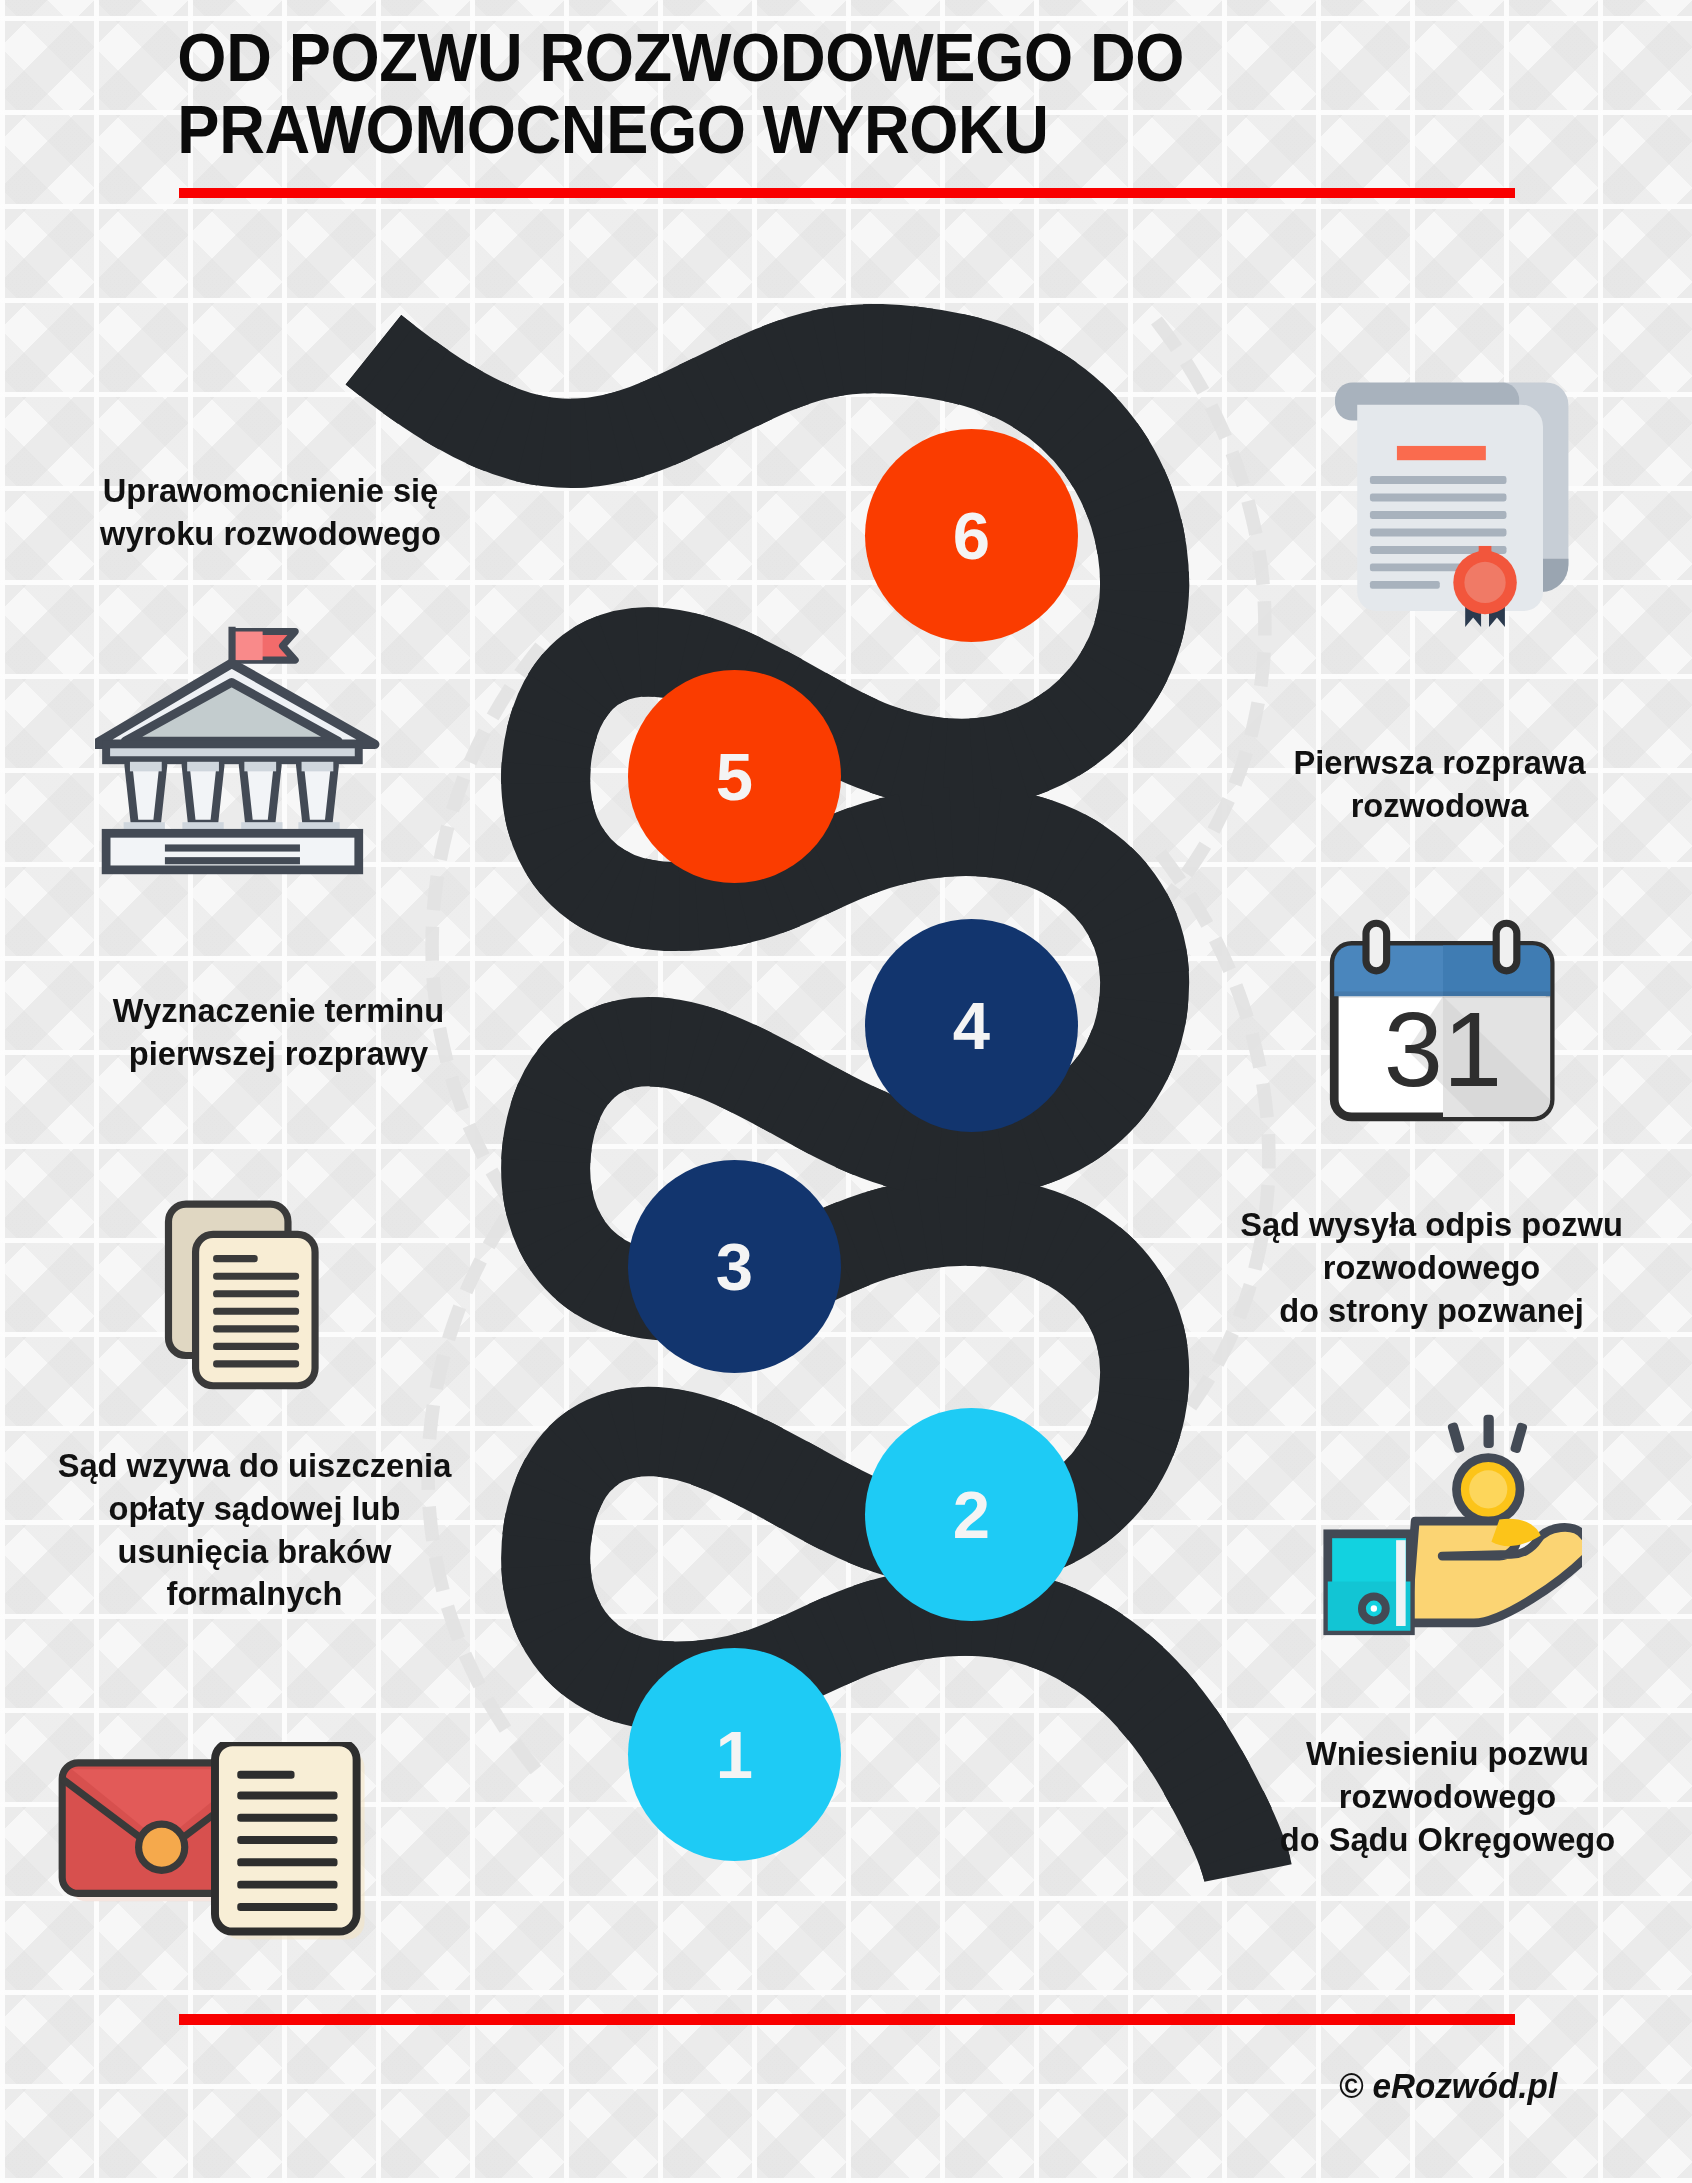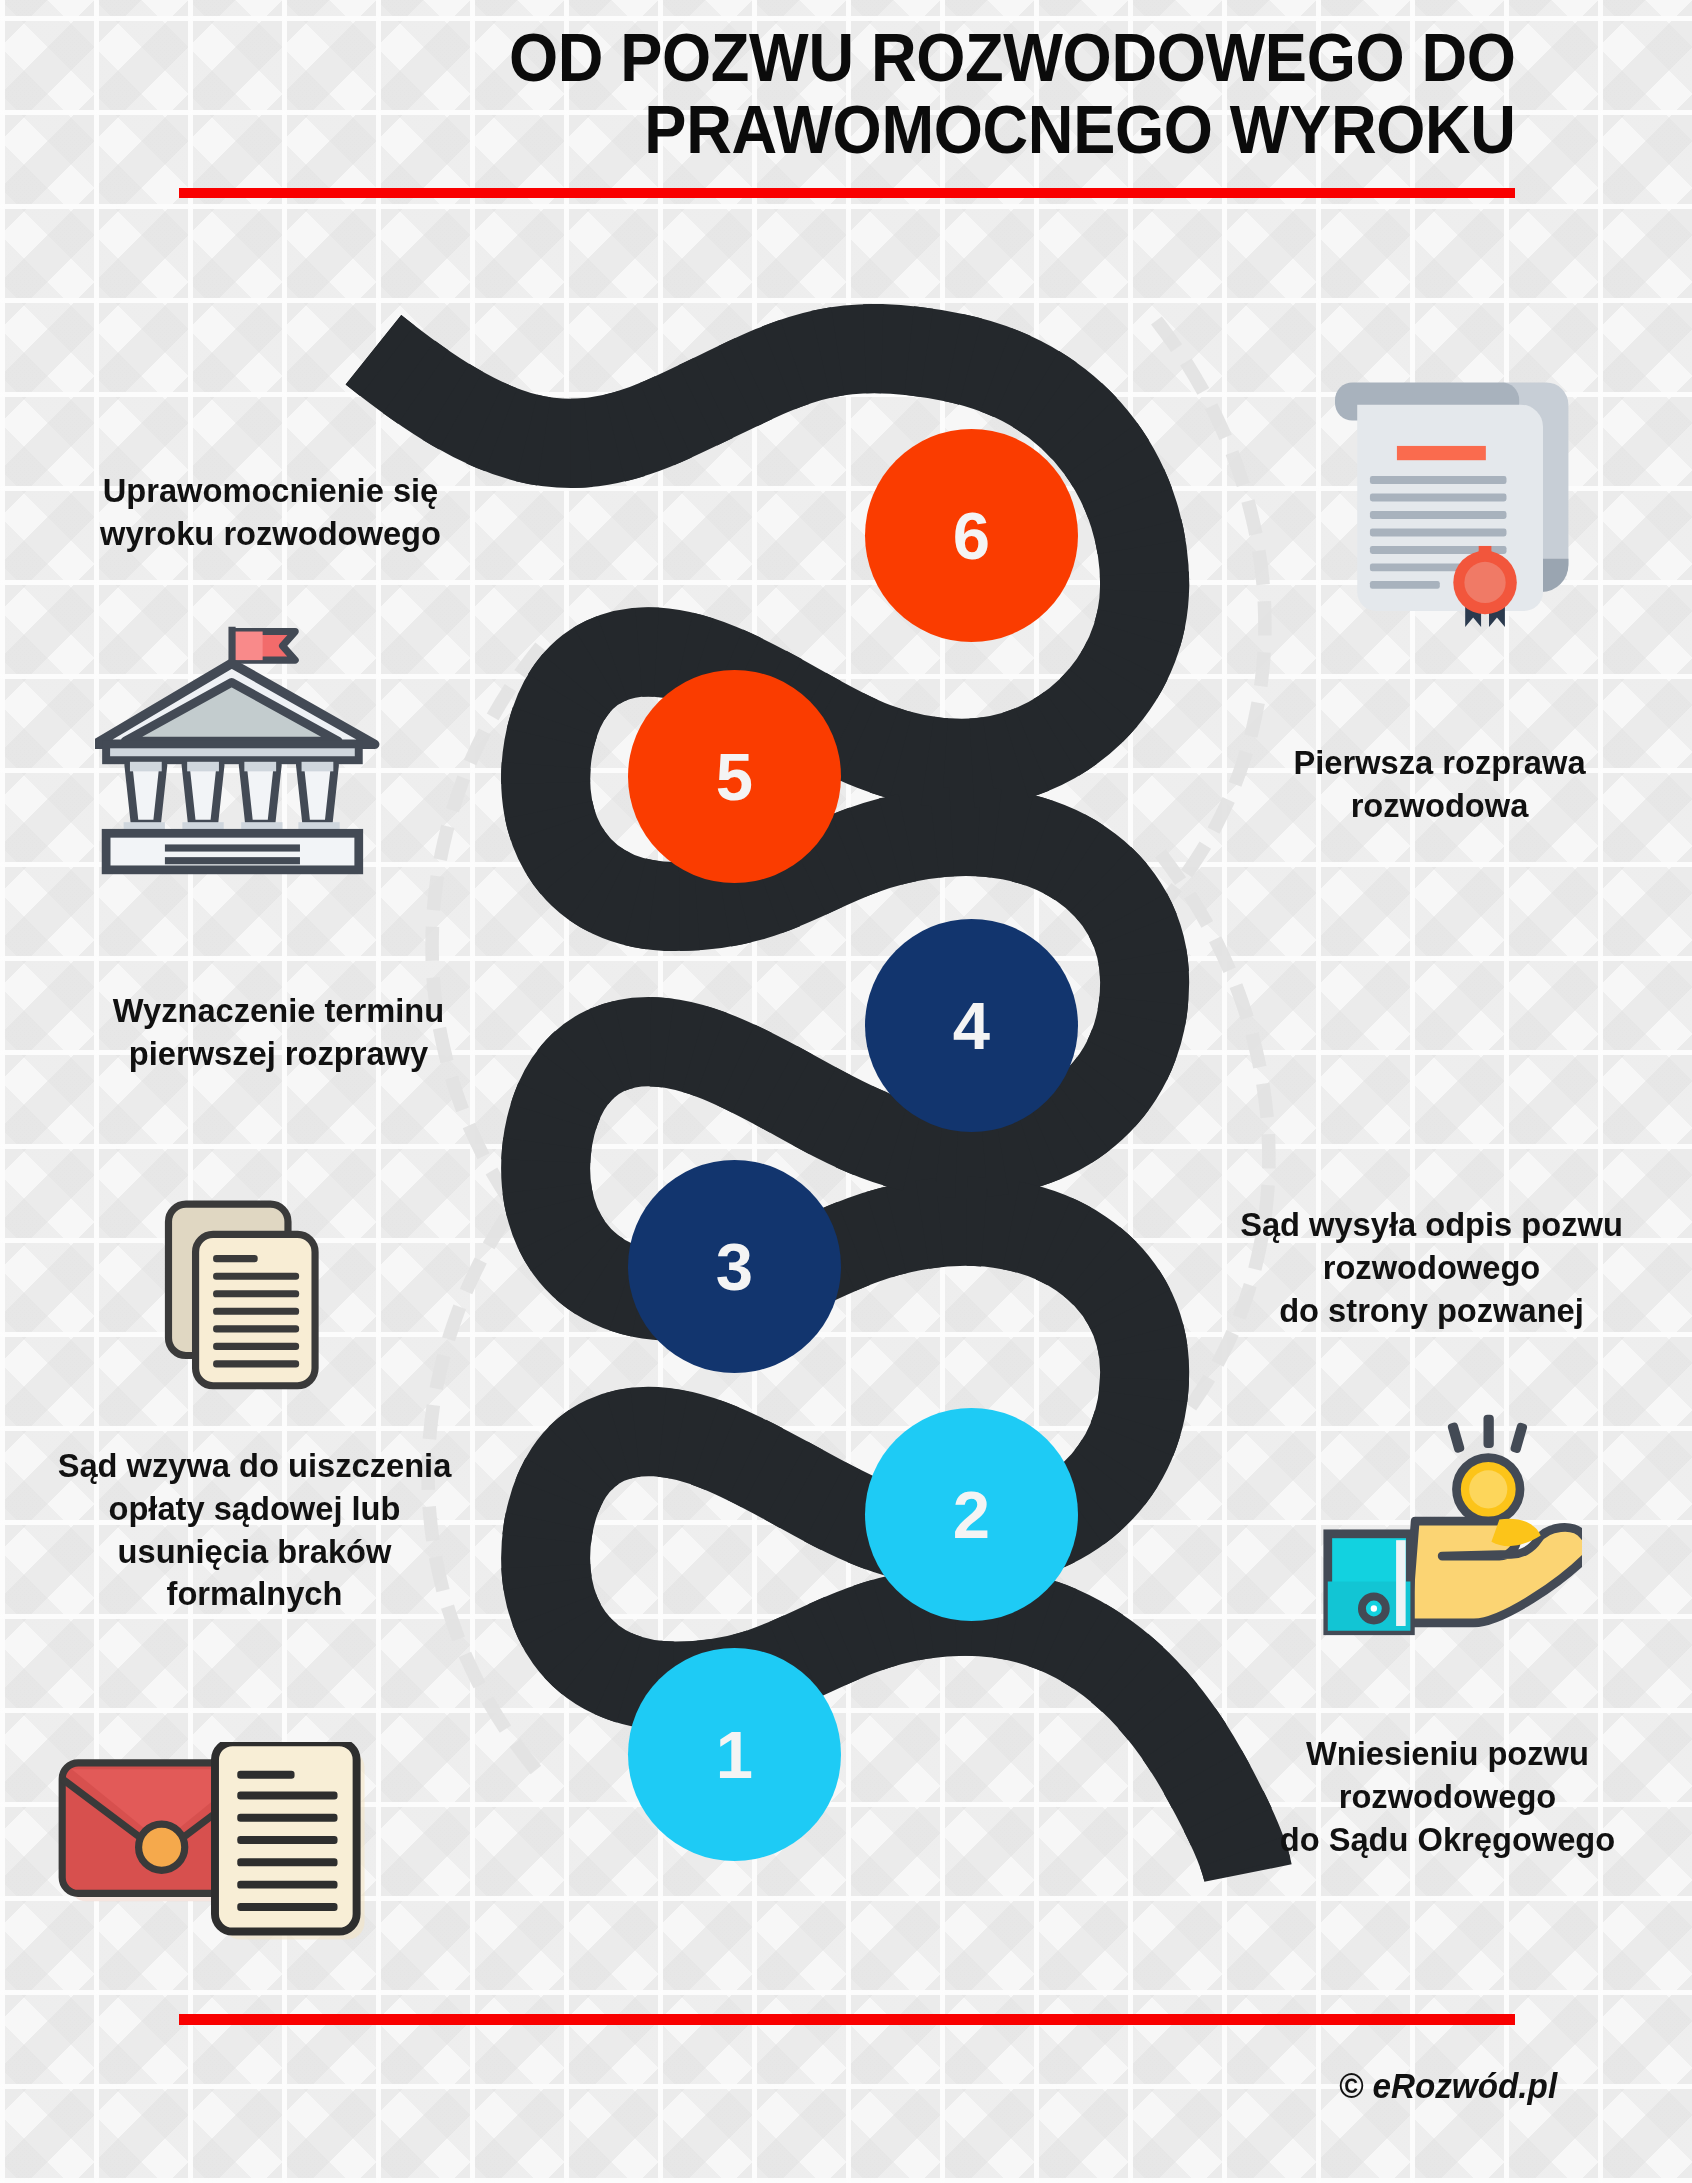--- a/index.html
+++ b/index.html
@@ -38,21 +38,21 @@
       repeating-linear-gradient(0deg, rgba(255,255,255,0.92) 0 4.8px, transparent 4.8px 94px);
   }
 
   .stage { position: relative; z-index: 2; width: 1693px; height: 2183px; }
 
   
   .header {
     position: absolute;
     top: 0; left: 0; right: 0;
     padding-top: 20.7px;
-    text-align: right;
+    text-align: left;
   }
   .title {
     font-family: "Liberation Sans", sans-serif;
     font-weight: bold;
     font-size: 68px;
     line-height: 1.07;
     letter-spacing: -0.4px;
     color: #0b0b0b;
     padding: 0 127px;
     transform: scaleX(0.93);
@@ -284,20 +284,35 @@
         <rect x="184" y="254" width="52" height="14"></rect>
         <rect x="256" y="254" width="52" height="14"></rect>
       </g>
 
       <rect x="14" y="268" width="318" height="46" fill="#f2f4f7" stroke="#434a55" stroke-width="11"></rect>
       <rect x="88" y="282" width="170" height="9" fill="#434a55"></rect>
       <rect x="88" y="298" width="170" height="9" fill="#434a55"></rect>
     </svg>
   </div>
 
+  <div class="icon" style="left:1312px; top:907px; width:262px; height:223px;">
+    <svg viewBox="0 0 330 280">
+      <rect x="28" y="48" width="272" height="216" rx="22" fill="#ffffff" stroke="#2e2e2e" stroke-width="11"></rect>
+      <path d="M28 70 a22 22 0 0 1 22 -22 h228 a22 22 0 0 1 22 22 v42 H28 Z" fill="#4a86bd"></path>
+      <path d="M165 48 h113 a22 22 0 0 1 22 22 v42 H165 Z" fill="#3f7cb3"></path>
+      <path d="M165 112 H300 v130 a22 22 0 0 1 -22 22 H165 Z" fill="#e3e3e3"></path>
+      <path d="M165 112 L300 242 v0 a22 22 0 0 1 -22 22 H205 L120 180 Z" fill="#d2d2d2" opacity="0.55"></path>
+      <rect x="28" y="106" width="272" height="8" fill="#2e2e2e" opacity="0.12"></rect>
+      <g fill="#f0f0f0" stroke="#2e2e2e" stroke-width="9">
+        <rect x="68" y="20" width="26" height="60" rx="13"></rect>
+        <rect x="232" y="20" width="26" height="60" rx="13"></rect>
+      </g>
+      <text x="165" y="225" text-anchor="middle" font-family="'Liberation Sans', sans-serif" font-size="134" fill="#2e2e2e">31</text>
+    </svg>
+  </div>
 
   <div class="icon" style="left:143px; top:1185px; width:231px; height:239px;">
     <svg viewBox="0 0 290 300">
       <rect x="32" y="24" width="150" height="190" rx="22" fill="#e0d7c2" stroke="#3a3a3a" stroke-width="9"></rect>
       <rect x="66" y="62" width="150" height="190" rx="22" fill="#f8edd4" stroke="#3a3a3a" stroke-width="9"></rect>
       <g fill="#3a3a3a">
         <rect x="88" y="88" width="56" height="9" rx="4"></rect>
         <rect x="88" y="110" width="108" height="9" rx="4"></rect>
         <rect x="88" y="132" width="108" height="9" rx="4"></rect>
         <rect x="88" y="154" width="108" height="9" rx="4"></rect>

